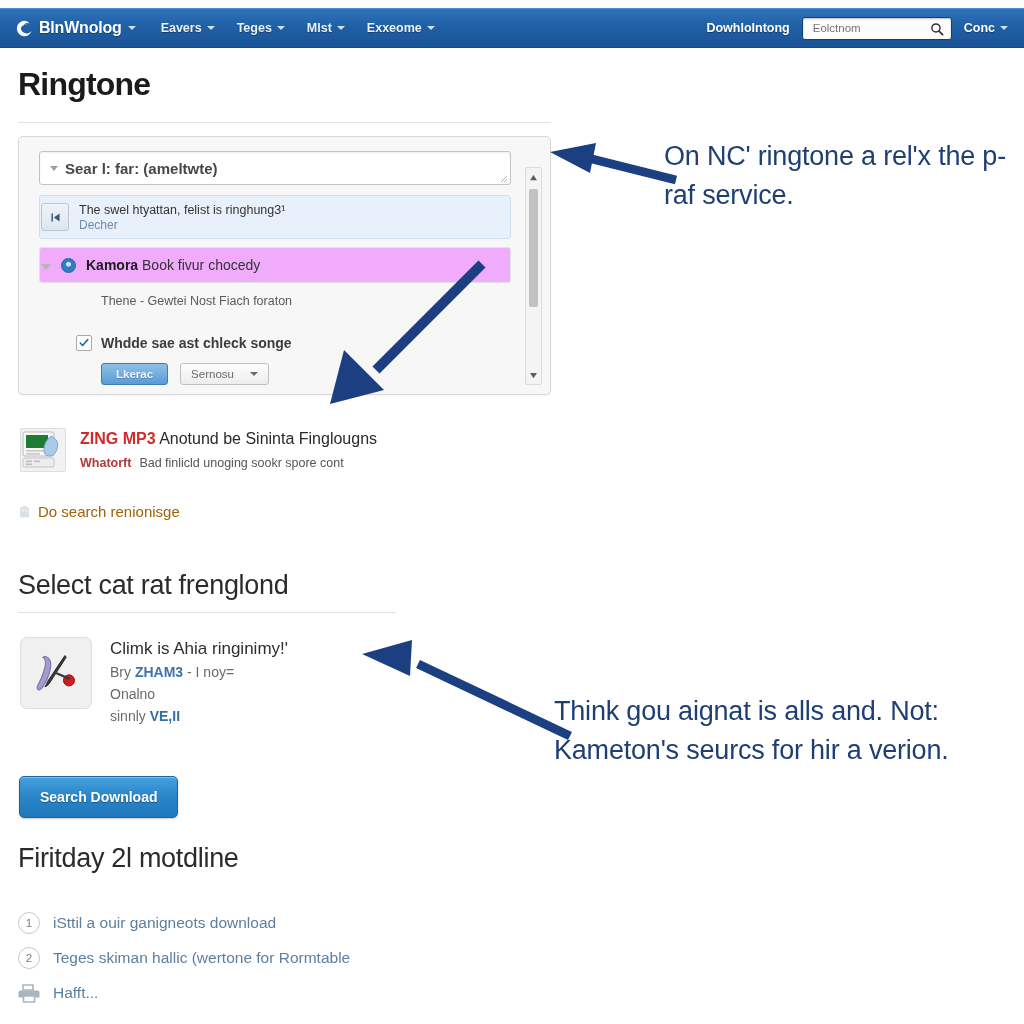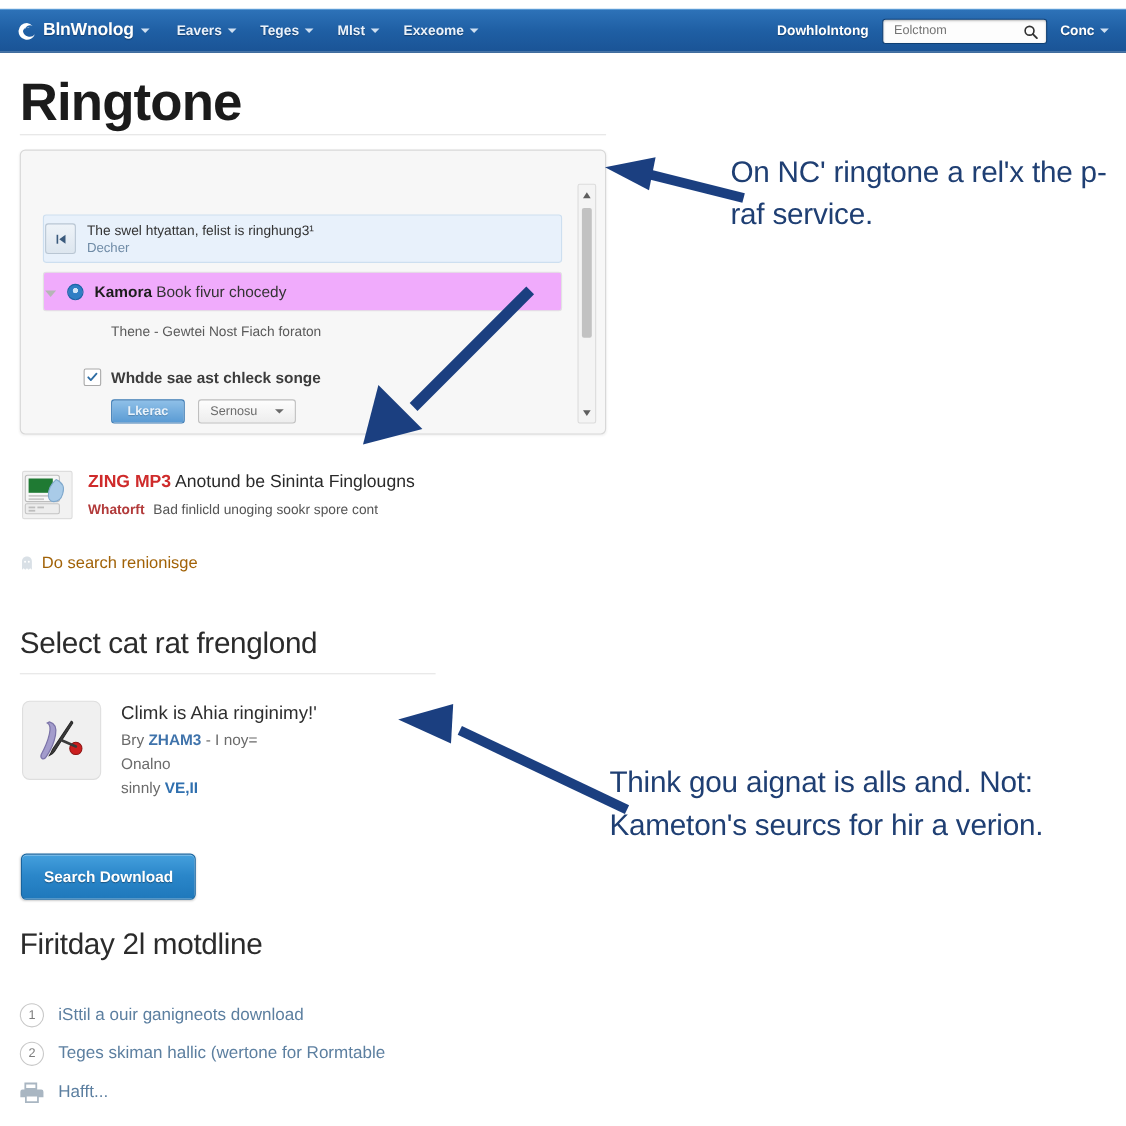--- a/index.html
+++ b/index.html
@@ -109,21 +109,21 @@
     position: absolute;
     right: 7px; top: 4px;
     width: 14px; height: 14px;
     color: #333;
   }
 
   
   .page-title {
     position: absolute;
     left: 18px; top: 66px;
-    font-size: 48px;
+    font-size: 32px;
     font-weight: bold;
     color: #1b1b1b;
     letter-spacing: -0.8px;
   }
   .title-rule {
     position: absolute;
     left: 18px; top: 122px;
     width: 533px; height: 1px;
     background: #e3e3e3;
   }
@@ -563,20 +563,27 @@
       <span class="caret"></span>
     </div>
   </div>
 </div>
 
 <div class="page-title">Ringtone</div>
 <div class="title-rule"></div>
 
 <div class="panel">
 
+  <div class="panel-search">
+    <span class="mini-caret"></span>
+    <span class="ptext">Sear l: far: (ameltwte)</span>
+    <svg class="resize-grip" viewBox="0 0 9 9">
+      <path d="M8 2 L2 8 M8 5 L5 8" stroke="currentColor" stroke-width="1" fill="none"></path>
+    </svg>
+  </div>
 
   <div class="res-row sel">
     <div class="thumb-sq">
       <svg viewBox="0 0 16 16" width="13" height="13">
         <rect x="3" y="3" width="1.8" height="10" fill="currentColor"></rect>
         <path d="M13 3 L13 13 L6 8 Z" fill="currentColor"></path>
       </svg>
     </div>
     <div>
       <div class="res-title">The swel htyattan, felist is ringhung3¹</div>

